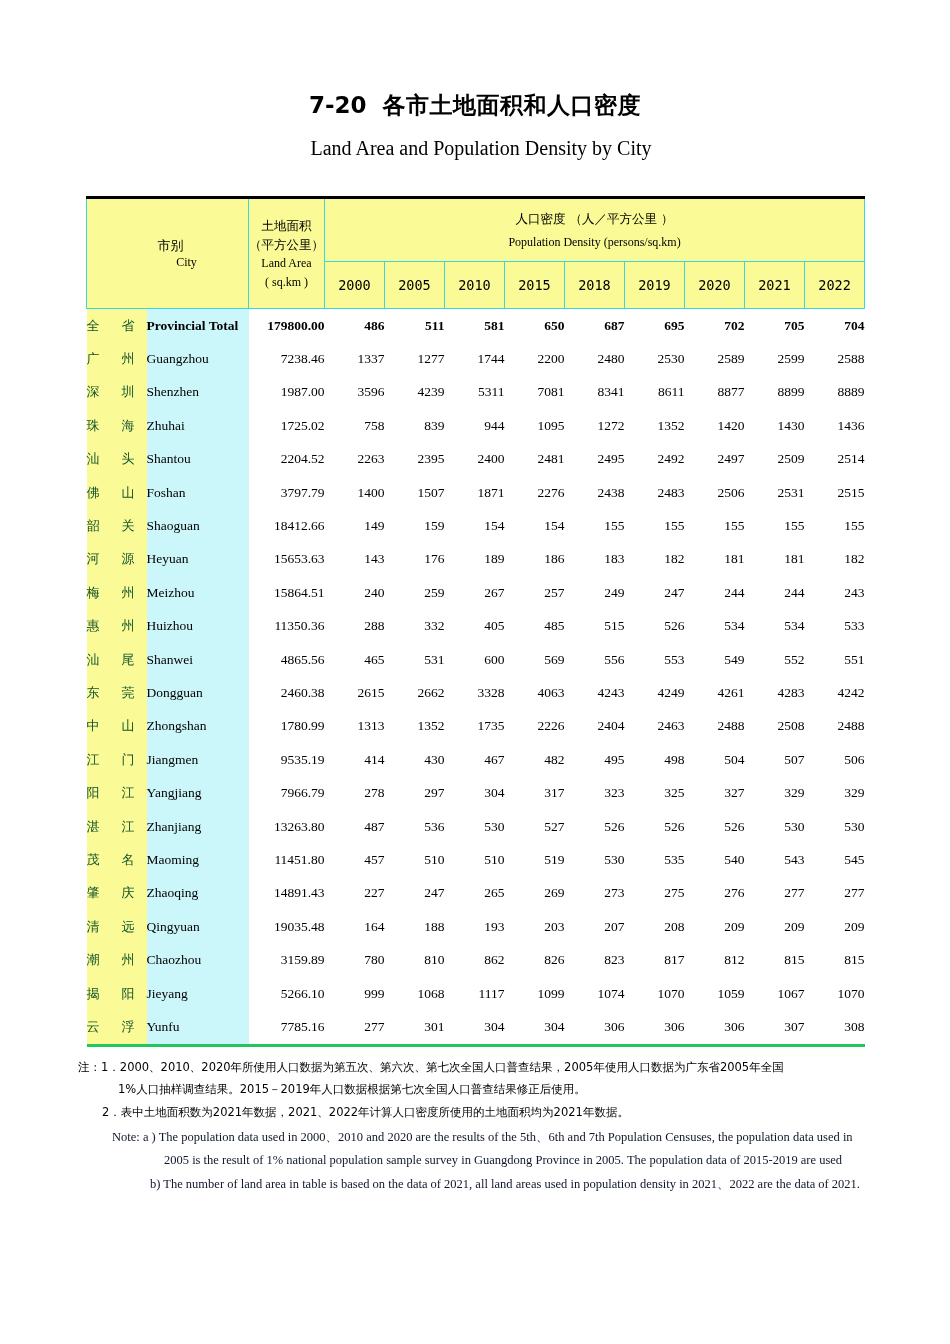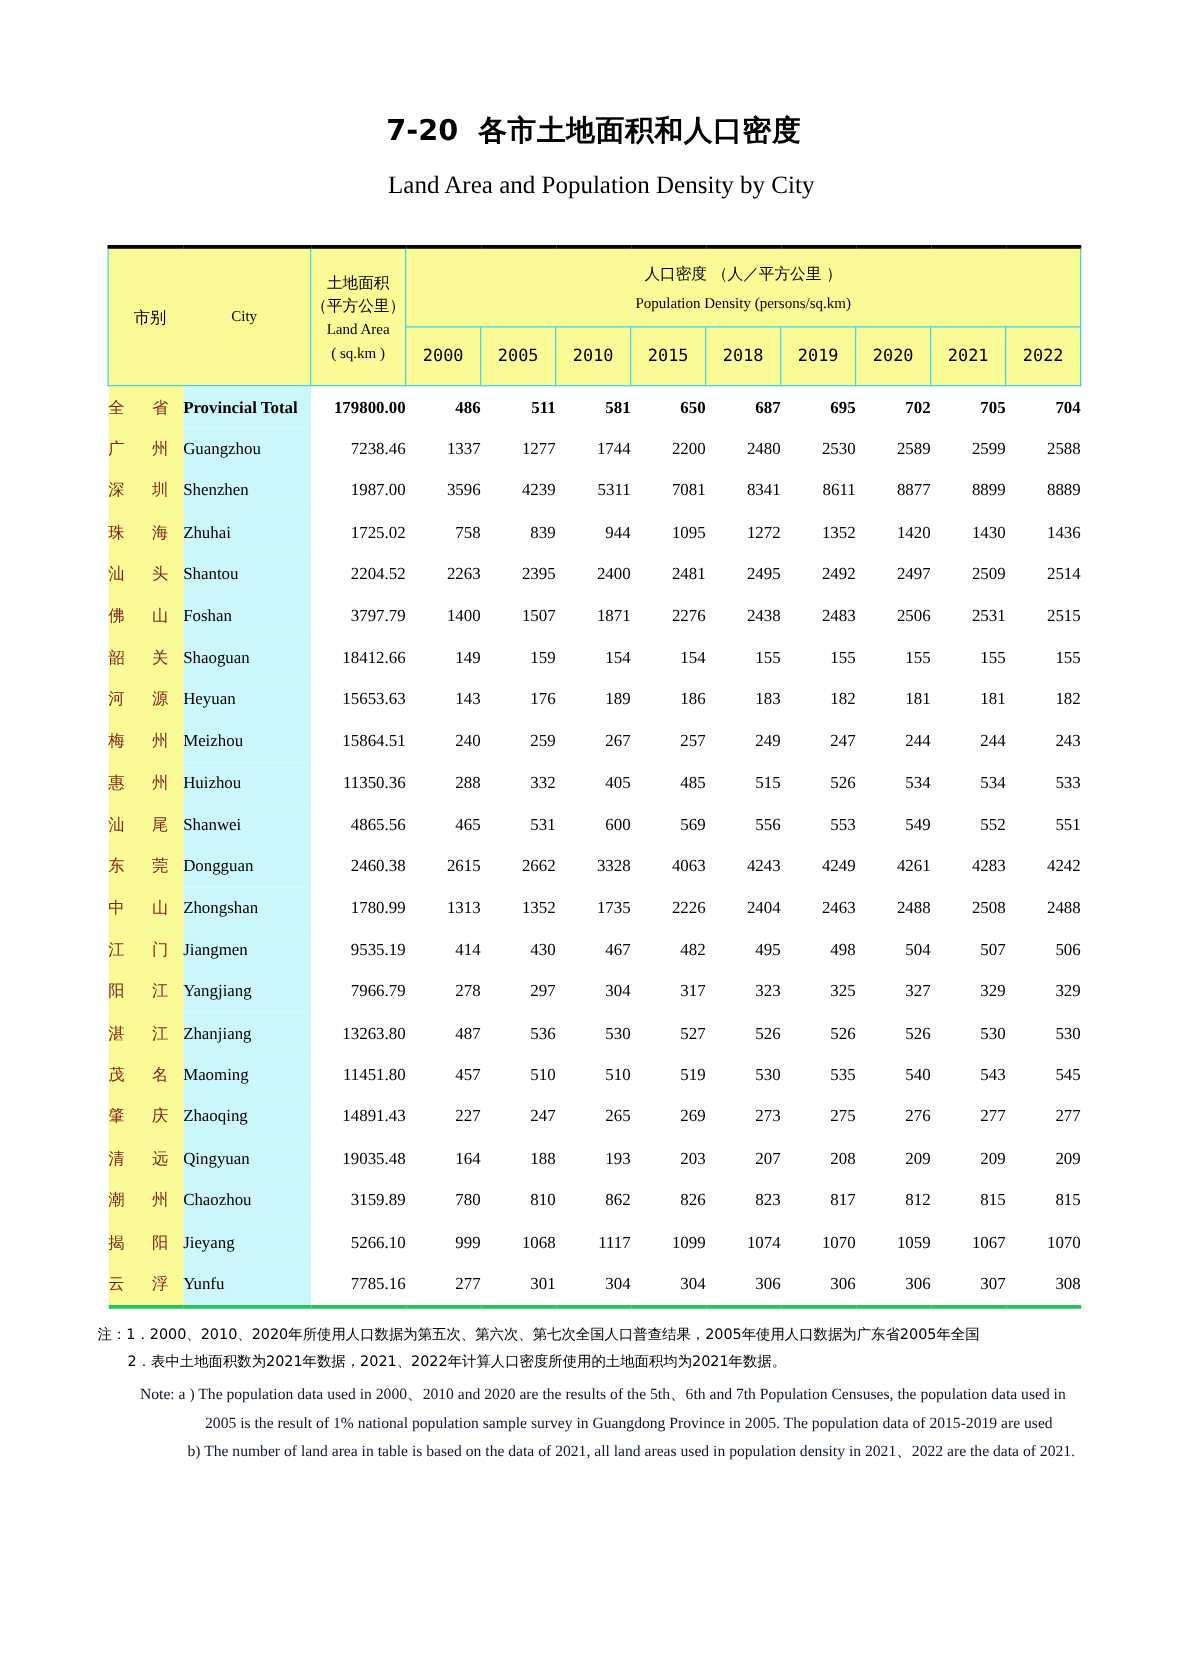--- a/index.html
+++ b/index.html
@@ -80,21 +80,21 @@
   }
   .stack-line { display:block; line-height: 1.55; white-space: nowrap; }
 
   
   .cell-city-cn {
     background: #fafa96;
     font-family: "DejaVu Sans", "Liberation Sans", sans-serif;
     font-size: 13px;
     text-align: left;
     padding-left: 6px;
-    color: #7f1d1d;
+    color: #14532d;
   }
   .cell-city-cn .sp { display:inline-block; width: 22px; }
   .cell-city-en {
     background: #ccf7fa;
     font-family: "Liberation Serif", "DejaVu Serif", serif;
     font-size: 13.5px;
     text-align: left;
     padding-left: 9px;
     color: #000;
   }
@@ -114,20 +114,21 @@
 
   
   .hdr-left-block { height: 108px; }
   .hdr-land { height: 108px; }
   .hdr-density-top { height: 62px; }
   .hdr-year-cell { height: 46px; }
 
   .label-row-inner {
     display: flex;
     align-items: center;
+    flex-direction: column;
   }
   .label-cn-part {
     width: 60px;
     font-family: "DejaVu Sans", "Liberation Sans", sans-serif;
     font-size: 13px;
     padding-left: 6px;
     box-sizing: border-box;
   }
 
   
@@ -525,20 +526,21 @@
           <td class="cell-num">307</td>
           <td class="cell-num">308</td>
         </tr>
       </tbody>
   </table>
 </div>
 
 <div class="notes">
   <div class="note-cn">
     <span class="ind1">注：1．2000、2010、2020年所使用人口数据为第五次、第六次、第七次全国人口普查结果，2005年使用人口数据为广东省2005年全国</span>
+    <span class="ind2">1%人口抽样调查结果。2015－2019年人口数据根据第七次全国人口普查结果修正后使用。</span>
     <span class="ind3">2．表中土地面积数为2021年数据，2021、2022年计算人口密度所使用的土地面积均为2021年数据。</span>
   </div>
   <div class="note-en">
     <span class="l1">Note: a ) The population data used in 2000、2010 and 2020 are the results of the 5th、6th and 7th Population Censuses, the population data used in</span>
     <span class="l2">2005 is the  result of 1% national  population  sample  survey  in Guangdong Province in 2005. The population data of 2015-2019 are used</span>
     <span class="l4">b) The number of land area in table is based on the data of 2021, all land areas used in population density in 2021、2022 are the data of 2021.</span>
   </div>
 </div>
 
 </body></html>

